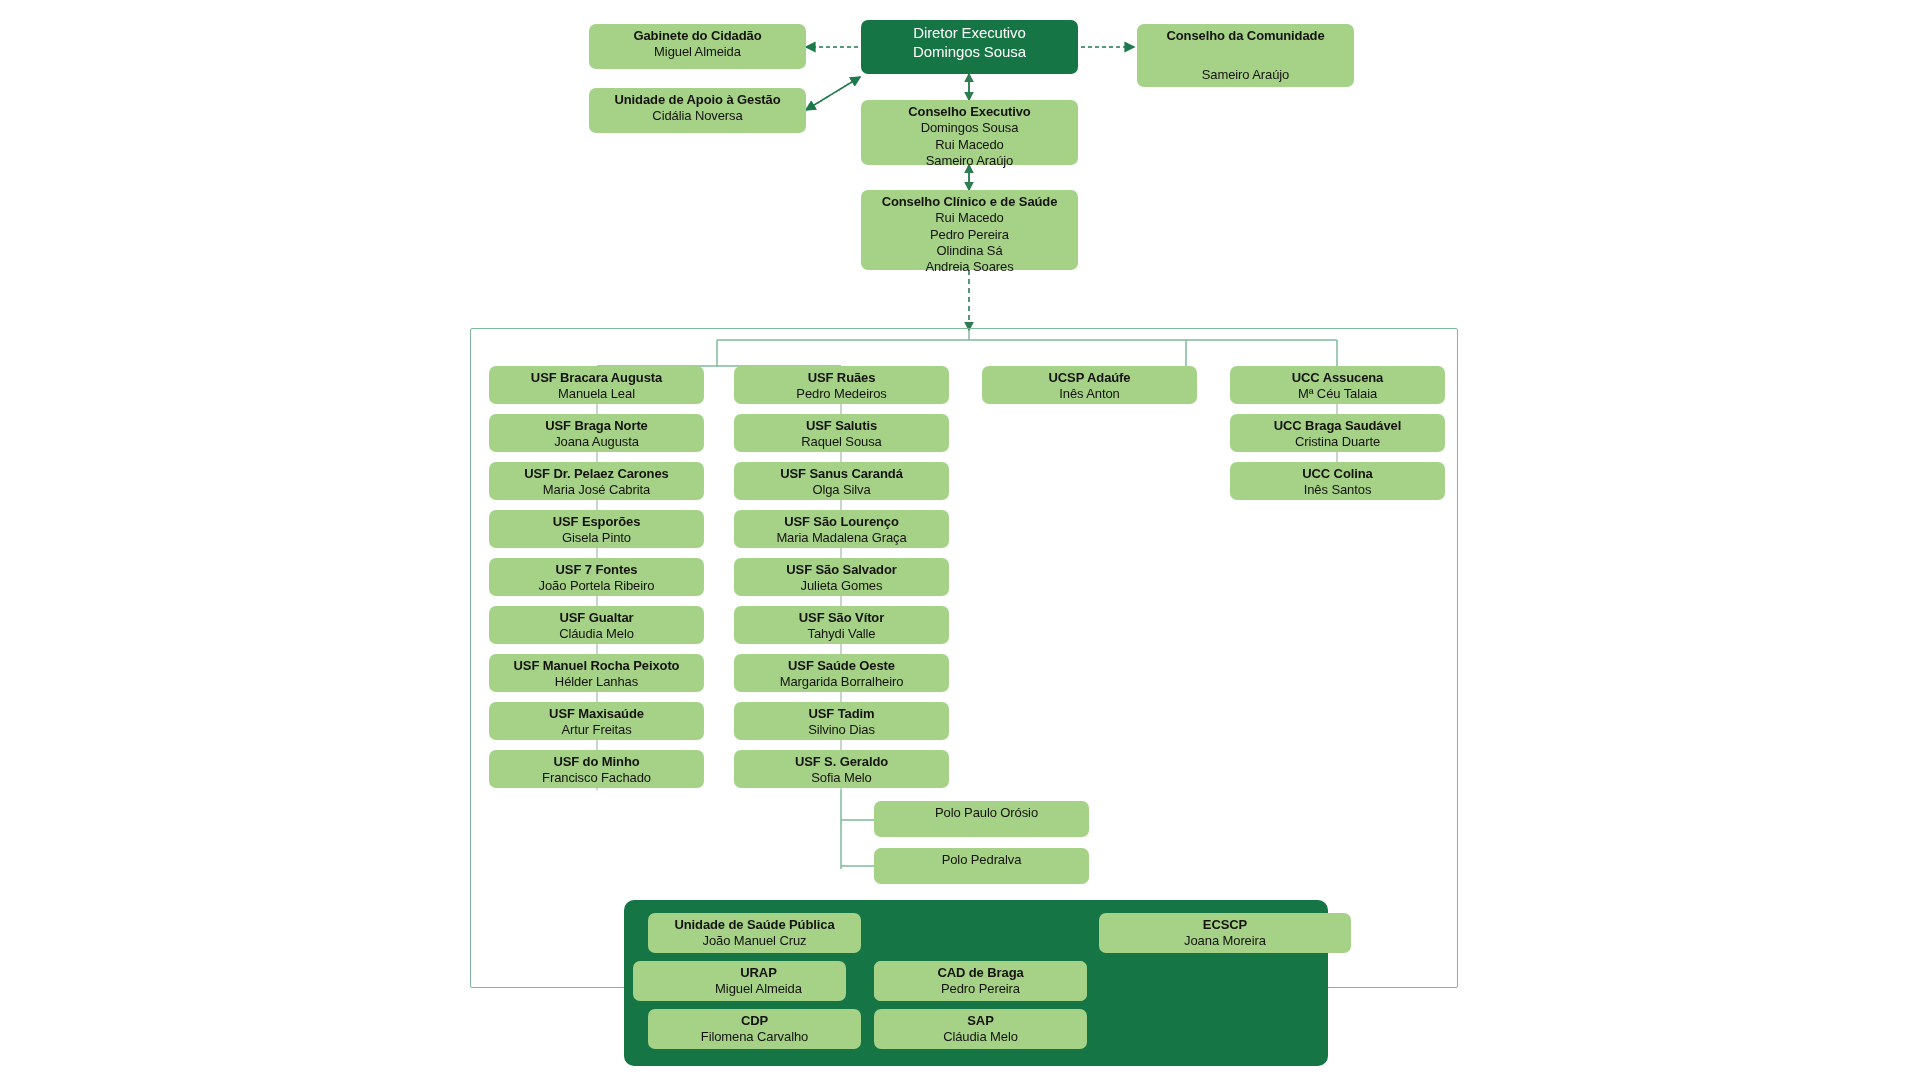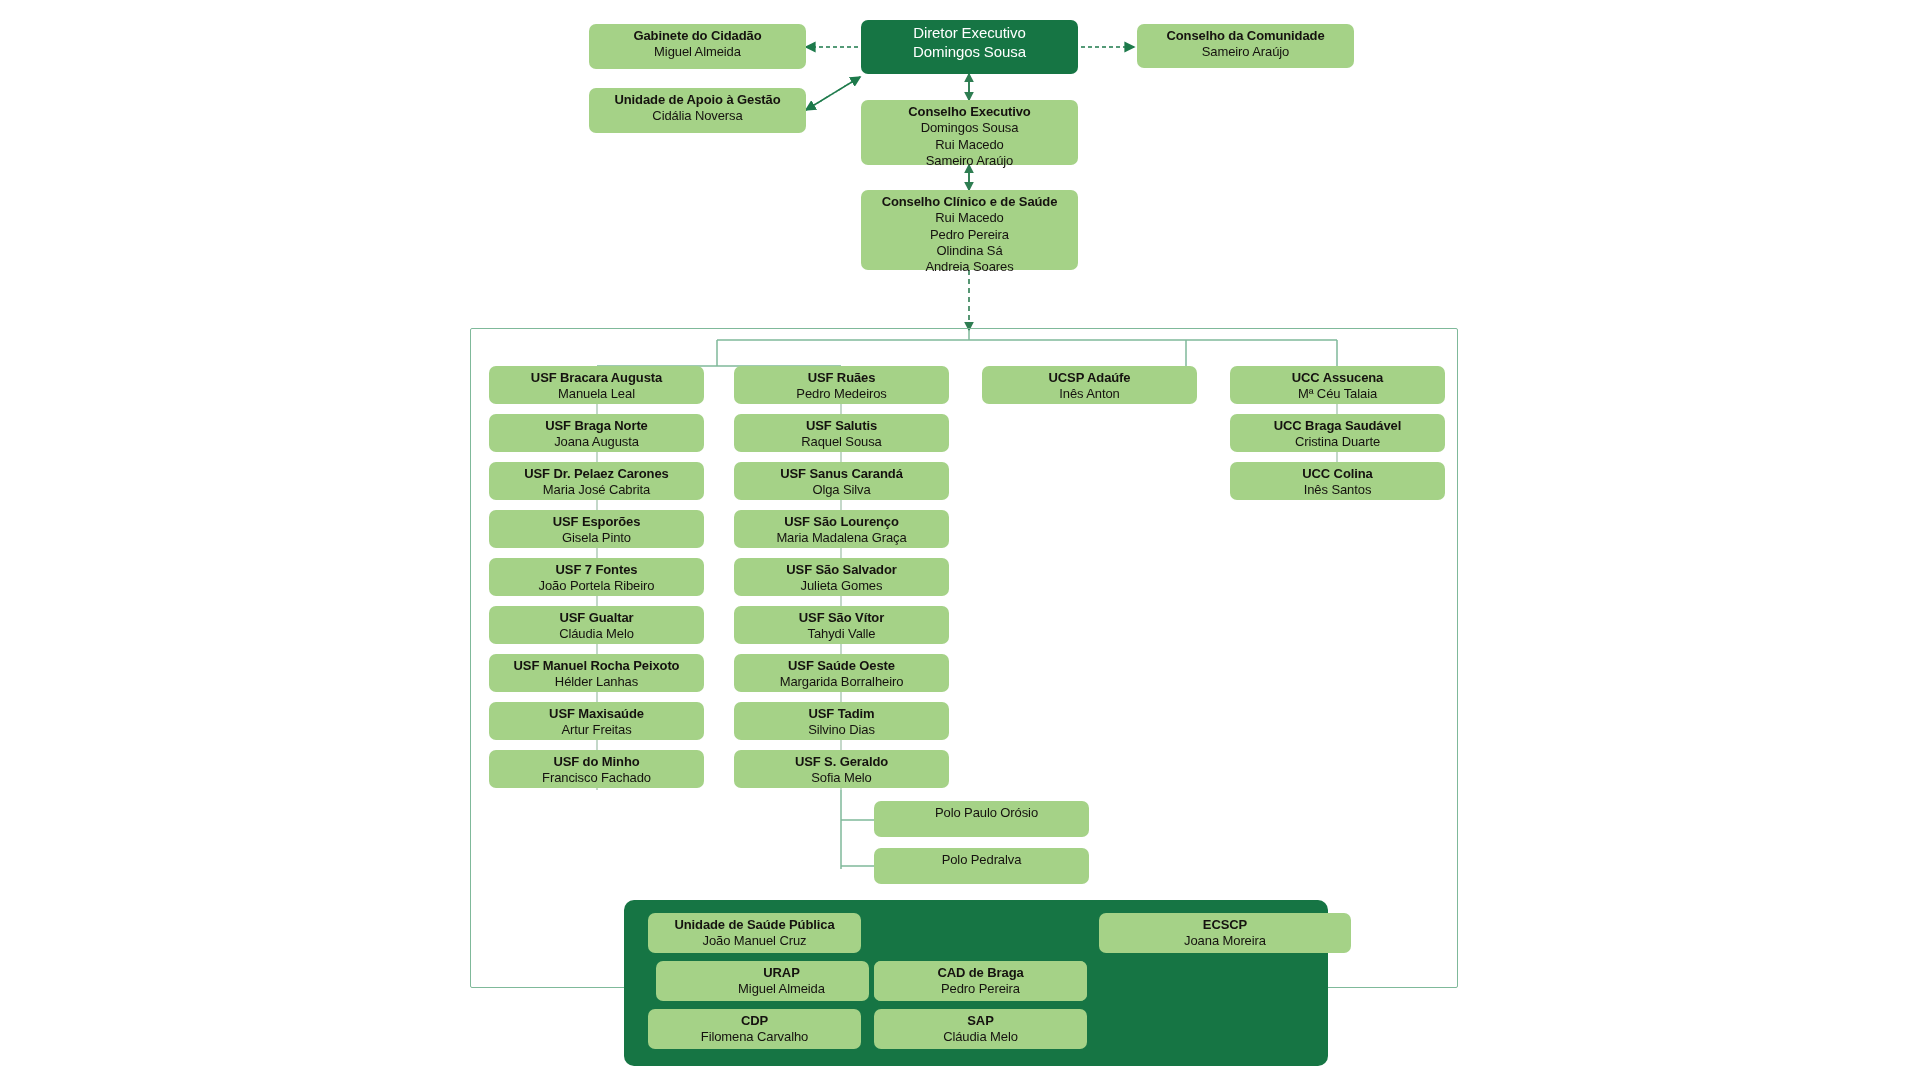--- a/index.html
+++ b/index.html
@@ -132,21 +132,21 @@
   <div class="node" style="left:589px; top:24px; width:217px; height:45px;">
     <div class="t">Gabinete do Cidadão</div>
     <div class="s">Miguel Almeida</div>
   </div>
 
   <div class="node dark" style="left:861px; top:20px; width:217px; height:54px;">
     <div class="t">Diretor Executivo</div>
     <div class="s">Domingos Sousa</div>
   </div>
 
-  <div class="node" style="left:1137px; top:24px; width:217px; height:44px;">
+  <div class="node" style="left:1137px; top:24px; width:217px; height:63px;gap:23px;">
     <div class="t">Conselho da Comunidade</div>
     <div class="s">Sameiro Araújo</div>
   </div>
 
   <div class="node" style="left:589px; top:88px; width:217px; height:45px;">
     <div class="t">Unidade de Apoio à Gestão</div>
     <div class="s">Cidália Noversa</div>
   </div>
 
   <div class="node" style="left:861px; top:100px; width:217px; height:65px;">
@@ -270,21 +270,21 @@
     <div class="s">João Manuel Cruz</div>
   </div>
   <div class="node" style="left:874px; top:913px; width:213px; height:40px; z-index:5;margin-top:48px;">
     <div class="t">ECL</div>
     <div class="s">Susana Freitas</div>
   </div>
   <div class="node" style="left:1099px; top:913px; width:252px; height:40px; z-index:5;">
     <div class="t">ECSCP</div>
     <div class="s">Joana Moreira</div>
   </div>
-  <div class="node" style="left:656px; top:961px; width:213px; height:40px; z-index:5;padding-left:44px;">
+  <div class="node" style="left:633px; top:961px; width:213px; height:40px; z-index:5;padding-left:44px;">
     <div class="t">URAP</div>
     <div class="s">Miguel Almeida</div>
   </div>
   <div class="node" style="left:874px; top:961px; width:213px; height:40px; z-index:5;">
     <div class="t">CAD de Braga</div>
     <div class="s">Pedro Pereira</div>
   </div>
   <div class="node" style="left:648px; top:1009px; width:213px; height:40px; z-index:5;">
     <div class="t">CDP</div>
     <div class="s">Filomena Carvalho</div>

